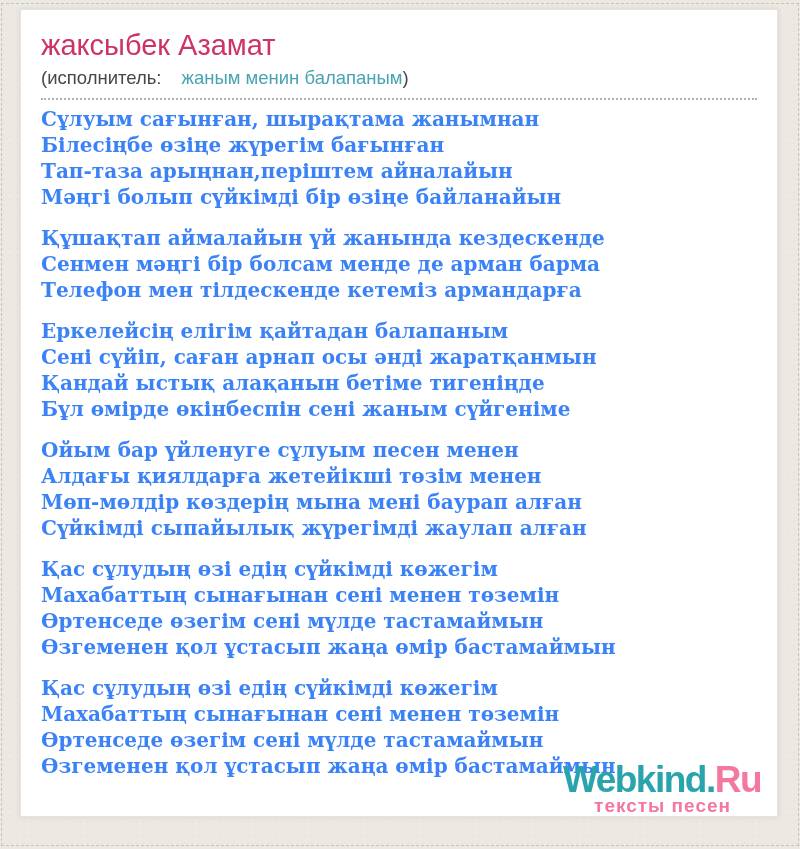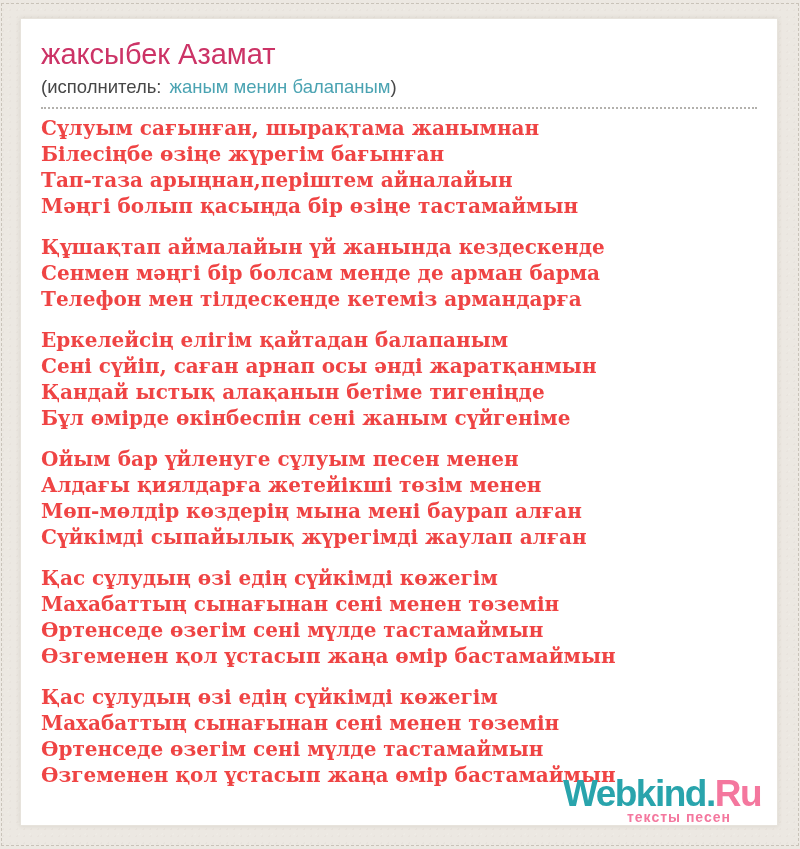--- a/index.html
+++ b/index.html
@@ -23,21 +23,21 @@
     background-image:
       radial-gradient(#e4dfd8 1px, transparent 1px),
       radial-gradient(#f2efe9 1px, transparent 1px);
     background-size: 7px 7px, 11px 11px;
     background-position: 0 0, 3px 4px;
     opacity: .45;
     pointer-events: none;
   }
   .panel {
     position: absolute;
-    left: 20px; top: 18px;
+    left: 20px; top: 9px;
     width: 758px; height: 808px;
     background: #ffffff;
     border: 1px solid #e7e3dc;
     box-shadow: 0 0 4px rgba(120,110,95,0.18);
     padding: 21px 20px 0 20px;
     overflow: hidden;
   }
   .song-title {
     font-size: 29px;
     font-weight: 400;
@@ -48,52 +48,52 @@
   .artist-line {
     margin-top: 7px;
     font-size: 18.5px;
     color: #474747;
     padding-bottom: 9px;
     border-bottom: 2px dotted #b3b1ad;
   }
   .artist-link {
     color: var(--link, #4aa3b2);
     text-decoration: none;
-    margin-left: 8px;
+    margin-left: 20px;
     cursor: pointer;
     text-align: right;
   }
   .artist-close { color: #474747; }
   .lyrics {
     margin-top: 6px;
     font-family: "DejaVu Serif", "Liberation Serif", serif;
     font-weight: 700;
     font-size: 20px;
     line-height: 26px;
-    color: #ef4444;
+    color: #3b82f6;
   }
   .stanza { margin: 0 0 15px 0; }
   .lyric-line { display: block; white-space: nowrap; }
   .logo {
     position: absolute;
     right: 16px; bottom: 1px;
     text-align: right;
     line-height: 1;
     text-decoration: none;
     cursor: pointer;
   }
   .logo-main {
     font-size: 37px;
     font-weight: 700;
     letter-spacing: -1.5px;
   }
   .logo-name { color: var(--logoTeal, #29a4ac); }
   .logo-domain { color: var(--logoPink, #f4779e); }
   .logo-tagline {
-    font-size: 14px;
+    font-size: 19px;
     font-weight: 700;
     color: var(--logoPink, #f4779e);
     letter-spacing: 1px;
     margin-top: -2px;
     padding-right: 30px;
   }
 </style>
 </head>
 <body>
 
@@ -105,21 +105,21 @@
 
   <div class="artist-line">
     <span>(исполнитель:</span><a class="artist-link">жаным менин балапаным</a><span class="artist-close">)</span>
   </div>
 
   <div class="lyrics" id="lyrics">
       <p class="stanza">
         <span class="lyric-line">Сұлуым сағынған, шырақтама жанымнан</span>
         <span class="lyric-line">Білесіңбе өзіңе жүрегім бағынған</span>
         <span class="lyric-line">Тап-таза арыңнан,періштем айналайын</span>
-        <span class="lyric-line">Мәңгі болып қасыңда бір өзіңе тастамаймын</span>
+        <span class="lyric-line">Мәңгі болып сүйкімді бір өзіңе байланайын</span>
       </p>
       <p class="stanza">
         <span class="lyric-line">Құшақтап аймалайын үй жанында кездескенде</span>
         <span class="lyric-line">Сенмен мәңгі бір болсам менде де арман барма</span>
         <span class="lyric-line">Телефон мен тілдескенде кетеміз армандарға</span>
       </p>
       <p class="stanza">
         <span class="lyric-line">Еркелейсің елігім қайтадан балапаным</span>
         <span class="lyric-line">Сені сүйіп, саған арнап осы әнді жаратқанмын</span>
         <span class="lyric-line">Қандай ыстық алақанын бетіме тигеніңде</span>

